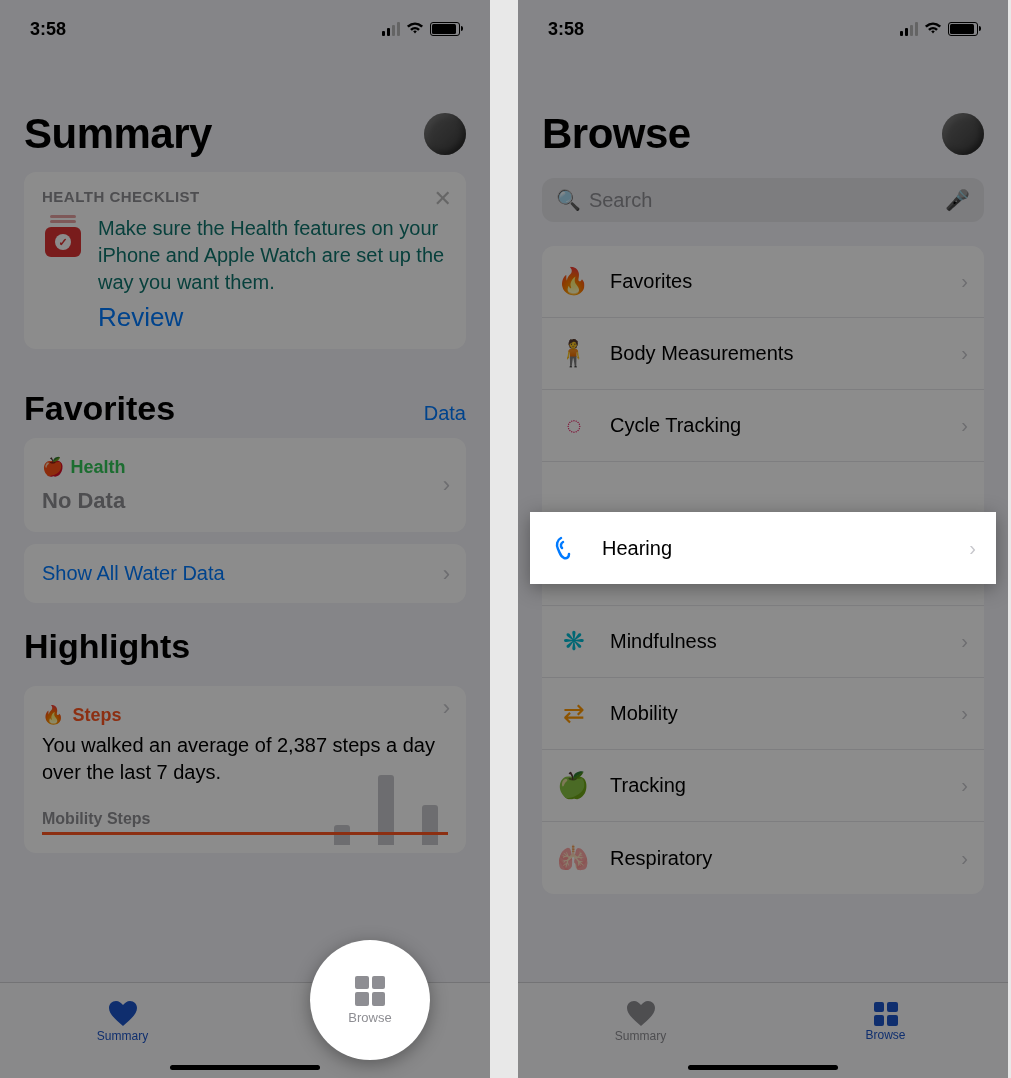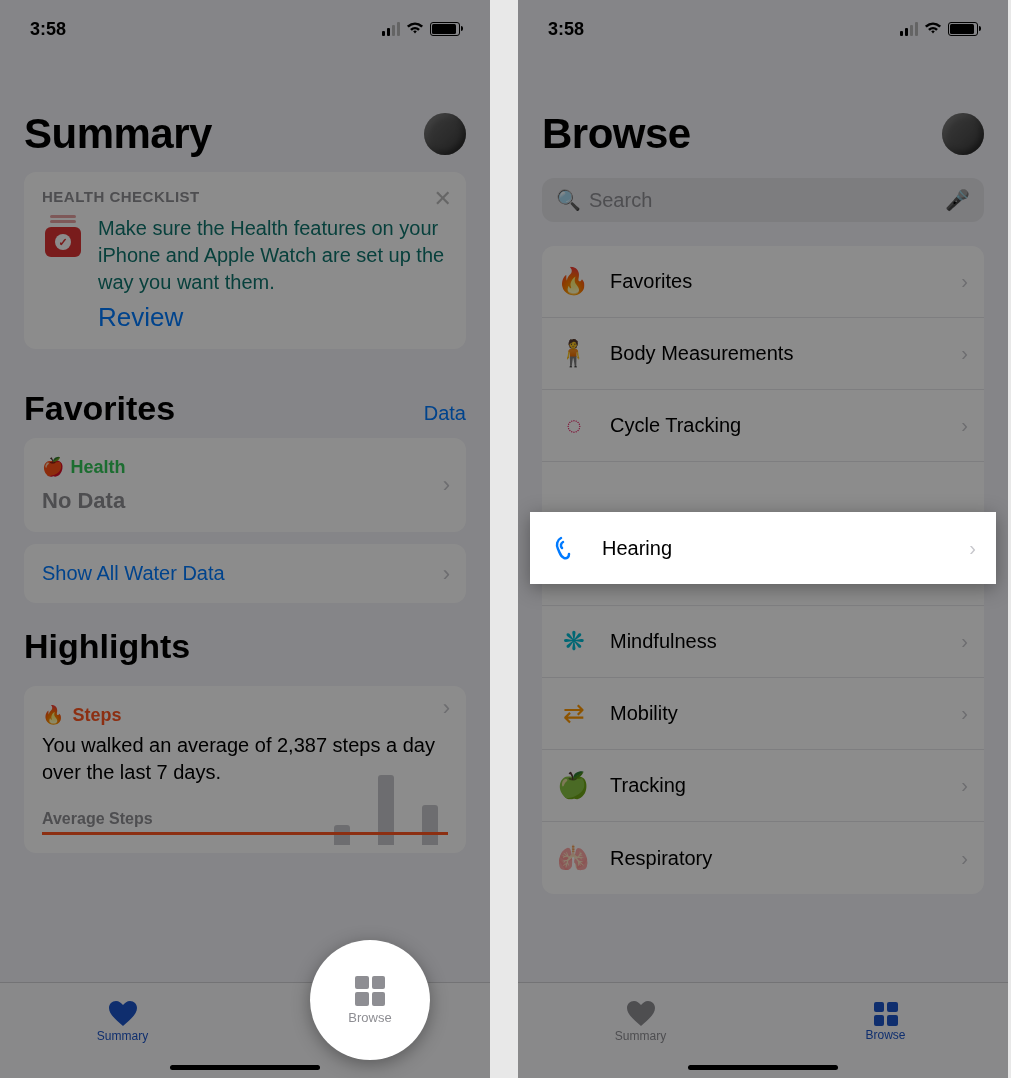--- a/index.html
+++ b/index.html
@@ -194,21 +194,21 @@
     <h2>Highlights</h2>
   </div>
 
   <div class="highlights-card">
     <div class="steps-row">
         <span>🔥</span>
         <span>Steps</span>
       </div>
     <span class="chevron" style="top:22px">›</span>
     <div class="steps-desc">You walked an average of 2,387 steps a day over the last 7 days.</div>
-    <div class="avg-label">Average Steps</div>
+    <div class="avg-label">Mobility Steps</div>
     <div class="mini-chart">
       <div class="bar" style="height:20px"></div>
       <div class="bar" style="height:70px"></div>
       <div class="bar" style="height:40px"></div>
     </div>
     <div class="orange-line"></div>
   </div>
 
   <div class="tabbar">
     <div class="tab active">

